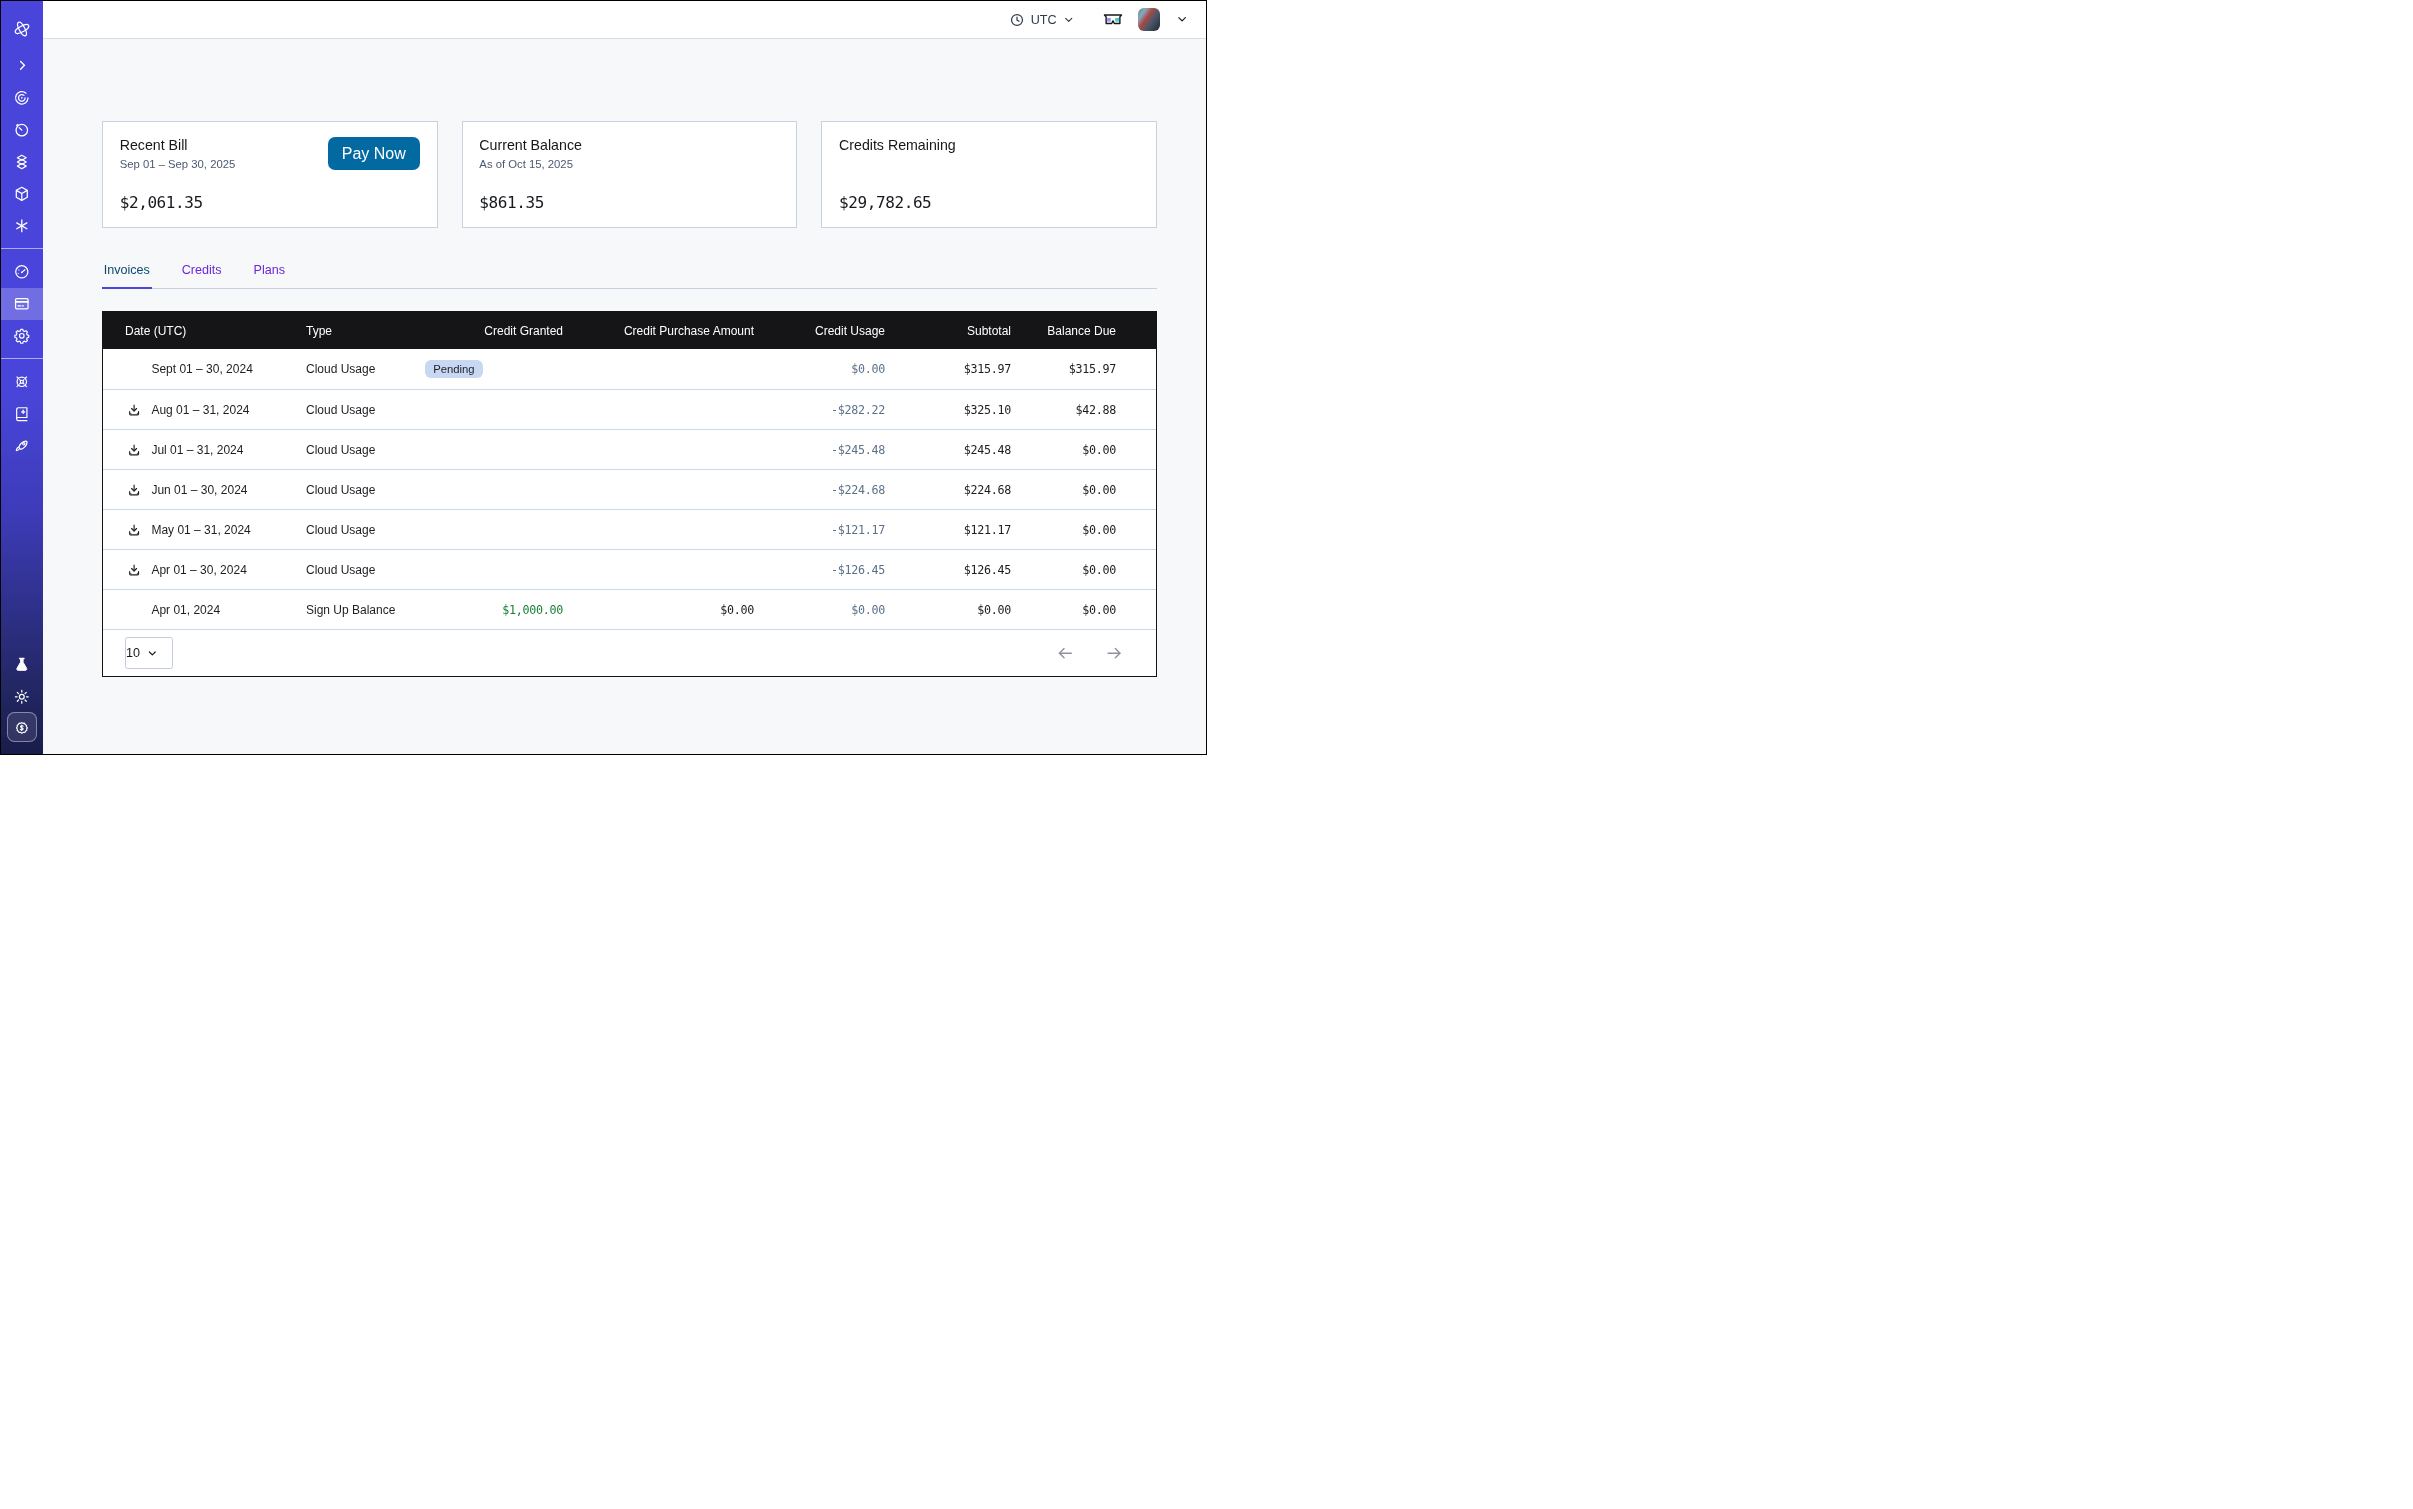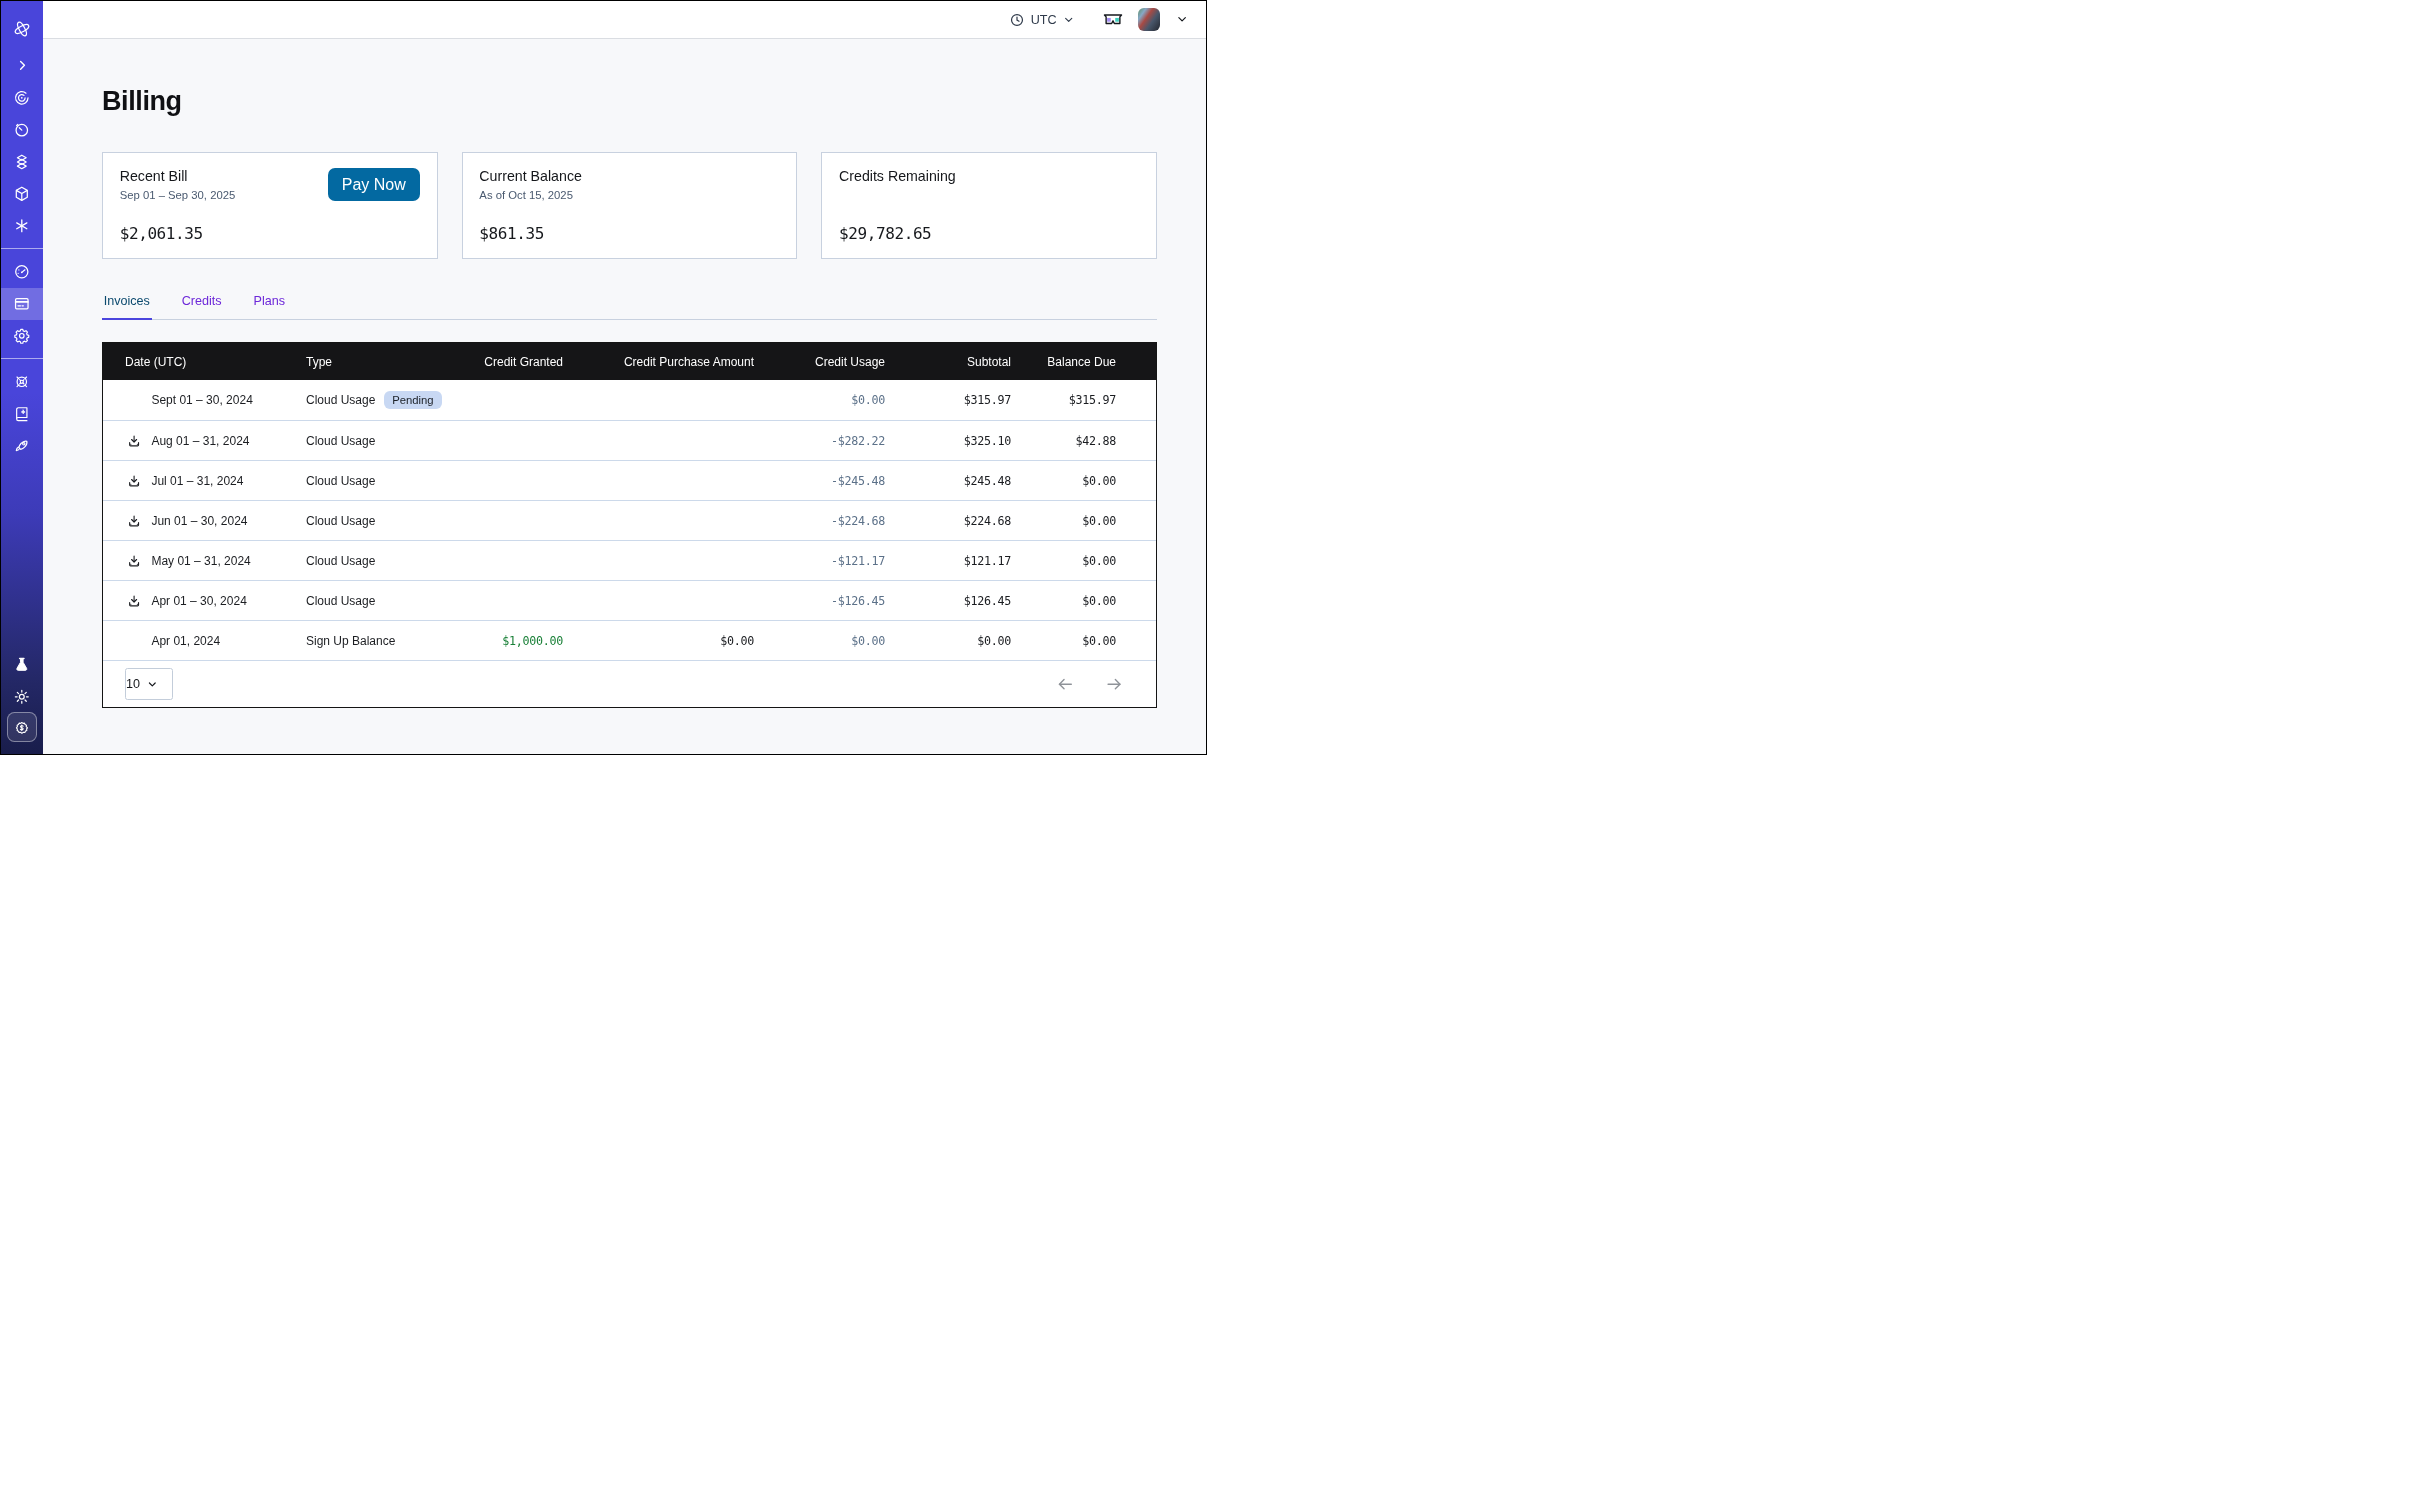--- a/index.html
+++ b/index.html
@@ -52,21 +52,21 @@
   .table { margin-top:22px; border:1.7px solid #141414; background:#fff; }
   .thead, .trow, .tfoot-grid { display:grid; grid-template-columns:203px 177px 80px 191px 131px 126px 1fr; align-items:center; padding-right:40px; }
   .thead { background:#151517; color:#fff; height:37px; font-size:12px; font-weight:400; }
   .th { white-space:nowrap; }
   .th.c-date { padding-left:22px; }
   .th.r, .td.num { text-align:right; }
   .trow { height:40px; border-top:1.3px solid #ccd9ea; font-size:12px; }
   .trow:first-child { border-top:none; }
   .td.c-date { padding-left:23.4px; display:flex; align-items:center; color:#1c1e22; }
   .dl-slot { width:15px; height:15px; margin-right:10px; display:inline-flex; align-items:center; justify-content:center; color:#1c1e22; cursor:pointer; }
-  .td.c-type { display:flex; align-items:center; color:#1c1e22; }
+  .td.c-type { display:flex; align-items:center; color:#1c1e22;justify-content:space-between; }
   .badge { background:#c8d8f3; color:#1b2027; font-size:11.3px; padding:3.3px 8.4px; border-radius:5.9px; margin-left:8.4px; line-height:1; }
   .td.num { font-family:"DejaVu Sans Mono",monospace; font-size:11.7px; letter-spacing:-0.3px; color:#1a1c20; }
   .td.num.slate { color:#5C7189; }
   .td.num.green { color:#1A8038; }
 
   .tfoot { height:47px; border-top:1.3px solid #ccd9ea; display:flex; align-items:center; justify-content:space-between; padding:0 33px 0 22px; }
   .pagesize { width:48px; height:32px; border:1.3px solid #c3cdda; border-radius:2.5px; display:flex;
     align-items:center; justify-content:flex-start; gap:5.9px; font-size:12.6px; color:#15171b; cursor:pointer; background:#fff; }
   .pager { display:flex; gap:30px; }
   .pager button { background:none; border:none; cursor:pointer; color:#8f9399; display:flex; align-items:center; }
@@ -222,21 +222,20 @@
     </button>
     <div class="avatar"></div>
     <span class="acct-chevron">
       <svg viewBox="0 0 24 24" width="14.2" height="14.2" fill="none" stroke="#15181d" stroke-width="2" stroke-linecap="round" stroke-linejoin="round">
           <path d="M6.5 9.5 12 15l5.5-5.5"></path>
         </svg>
     </span>
   </header>
 
   <main class="content">
-    <h1 class="page-title">Billing</h1>
 
     <section class="cards">
       <div class="card">
         <div class="card-title">Recent Bill</div>
         <div class="card-sub">Sep 01 – Sep 30, 2025</div>
         <div class="card-amount">$2,061.35</div>
         <button class="paynow">Pay Now</button>
       </div>
       <div class="card">
         <div class="card-title">Current Balance</div>

